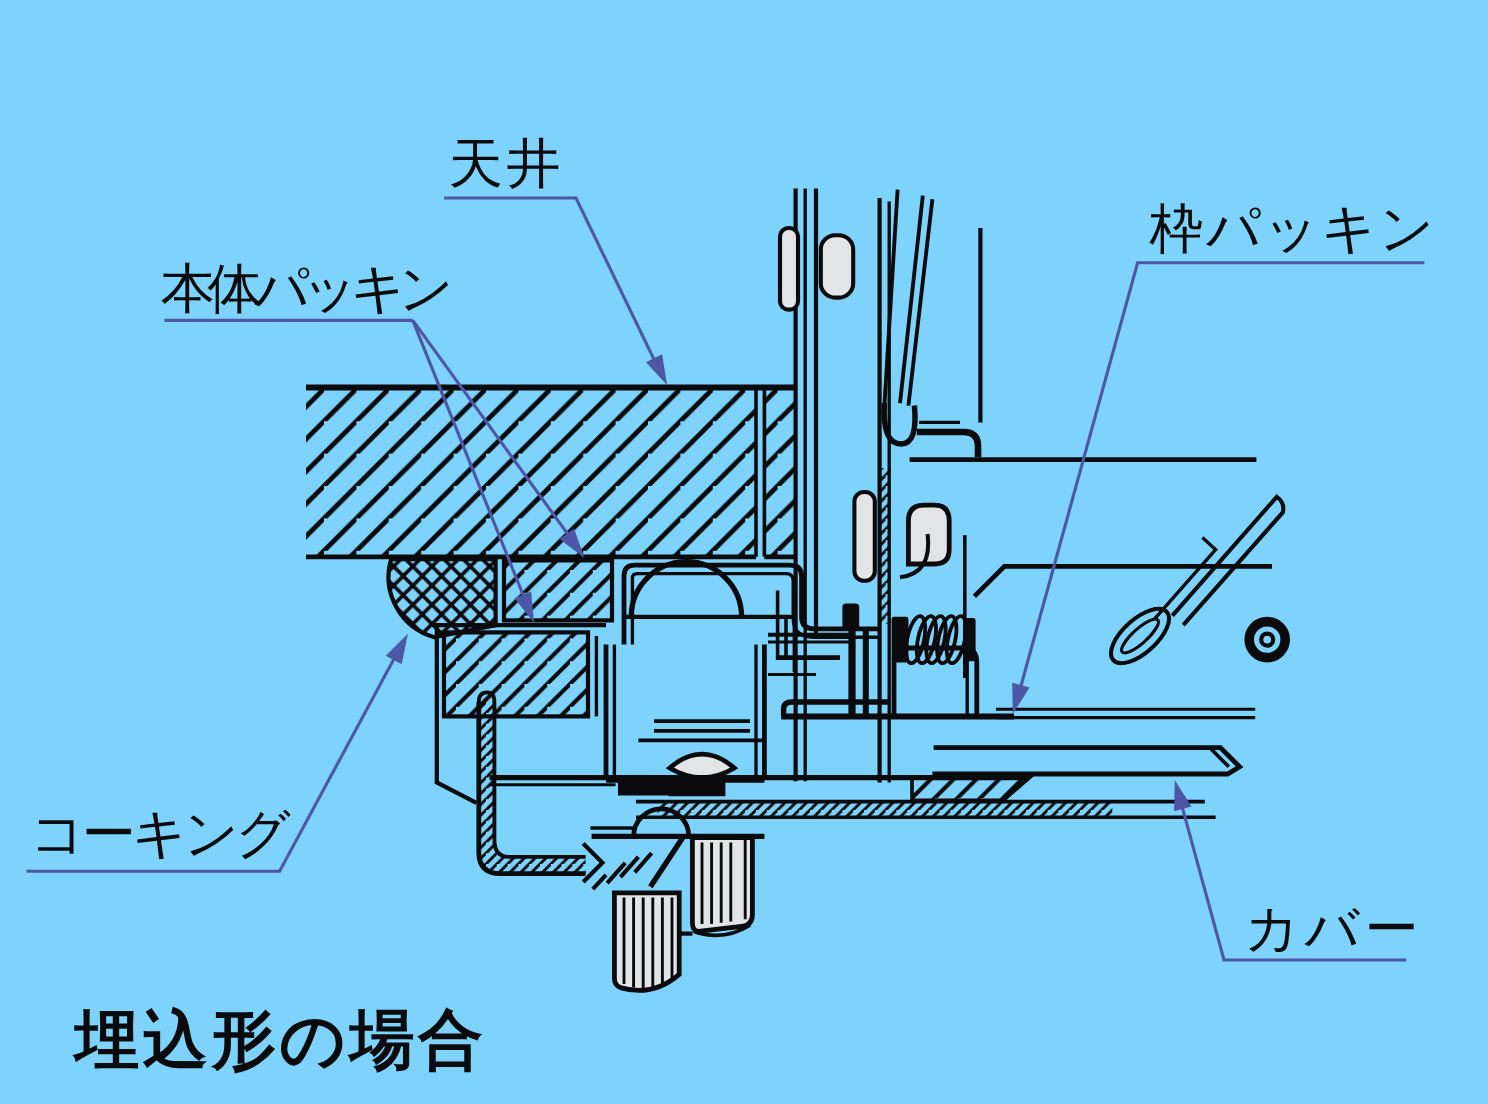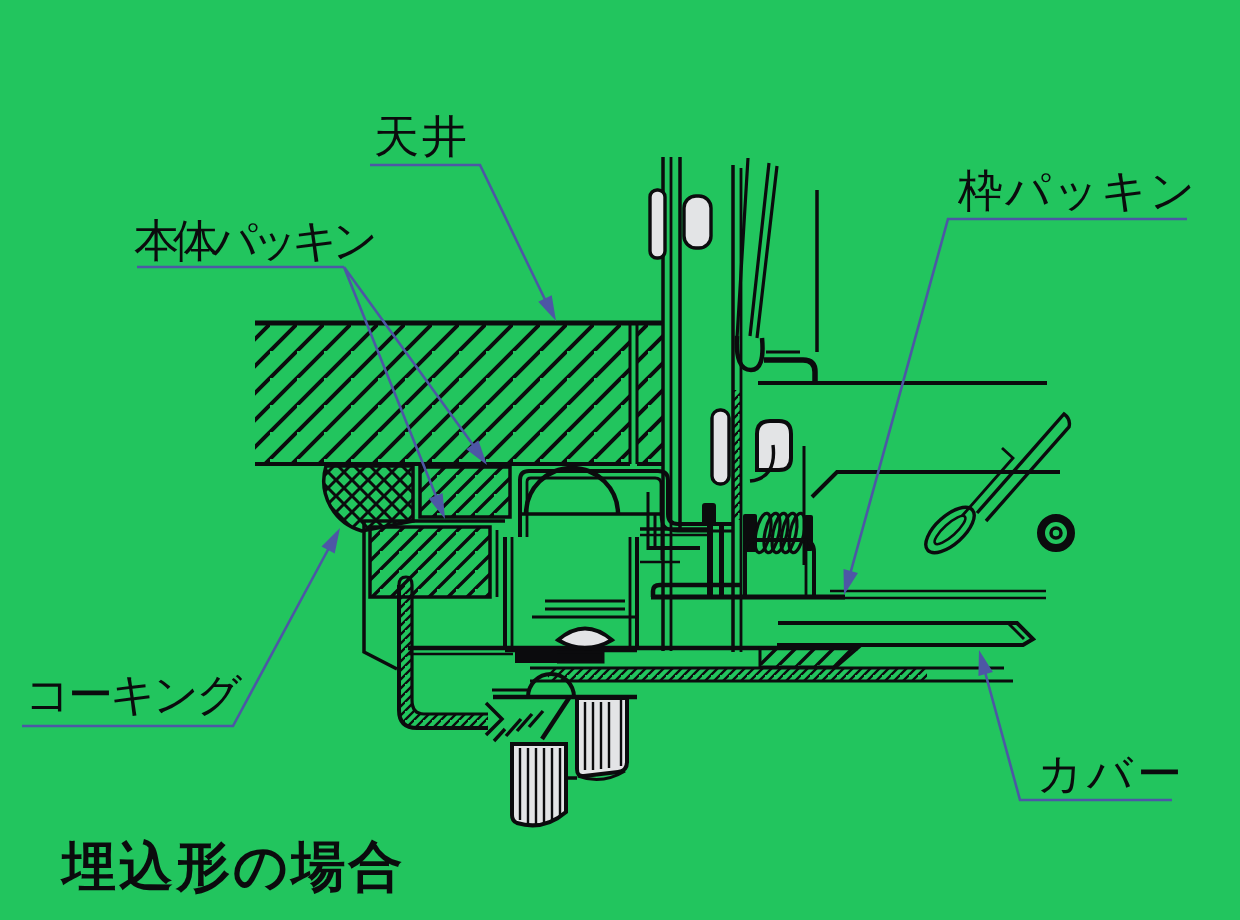--- a/index.html
+++ b/index.html
@@ -1,19 +1,19 @@
 <!DOCTYPE html>
 <html><head>
 <meta charset="utf-8">
 <style>
   html,body{margin:0;padding:0;}
   .stage{
     position:relative;
     width:1240px;height:920px;
-    background:#22c55e;
+    background:#7dd3fc;
     overflow:hidden;
     font-family:Liberation Sans, sans-serif;
   }
   svg{display:block;}
   text{fill:#0b0b0d;}
   .label{font-size:45px;}
   .title{font-size:54px;font-weight:bold;}
 </style>
 </head>
 <body>

